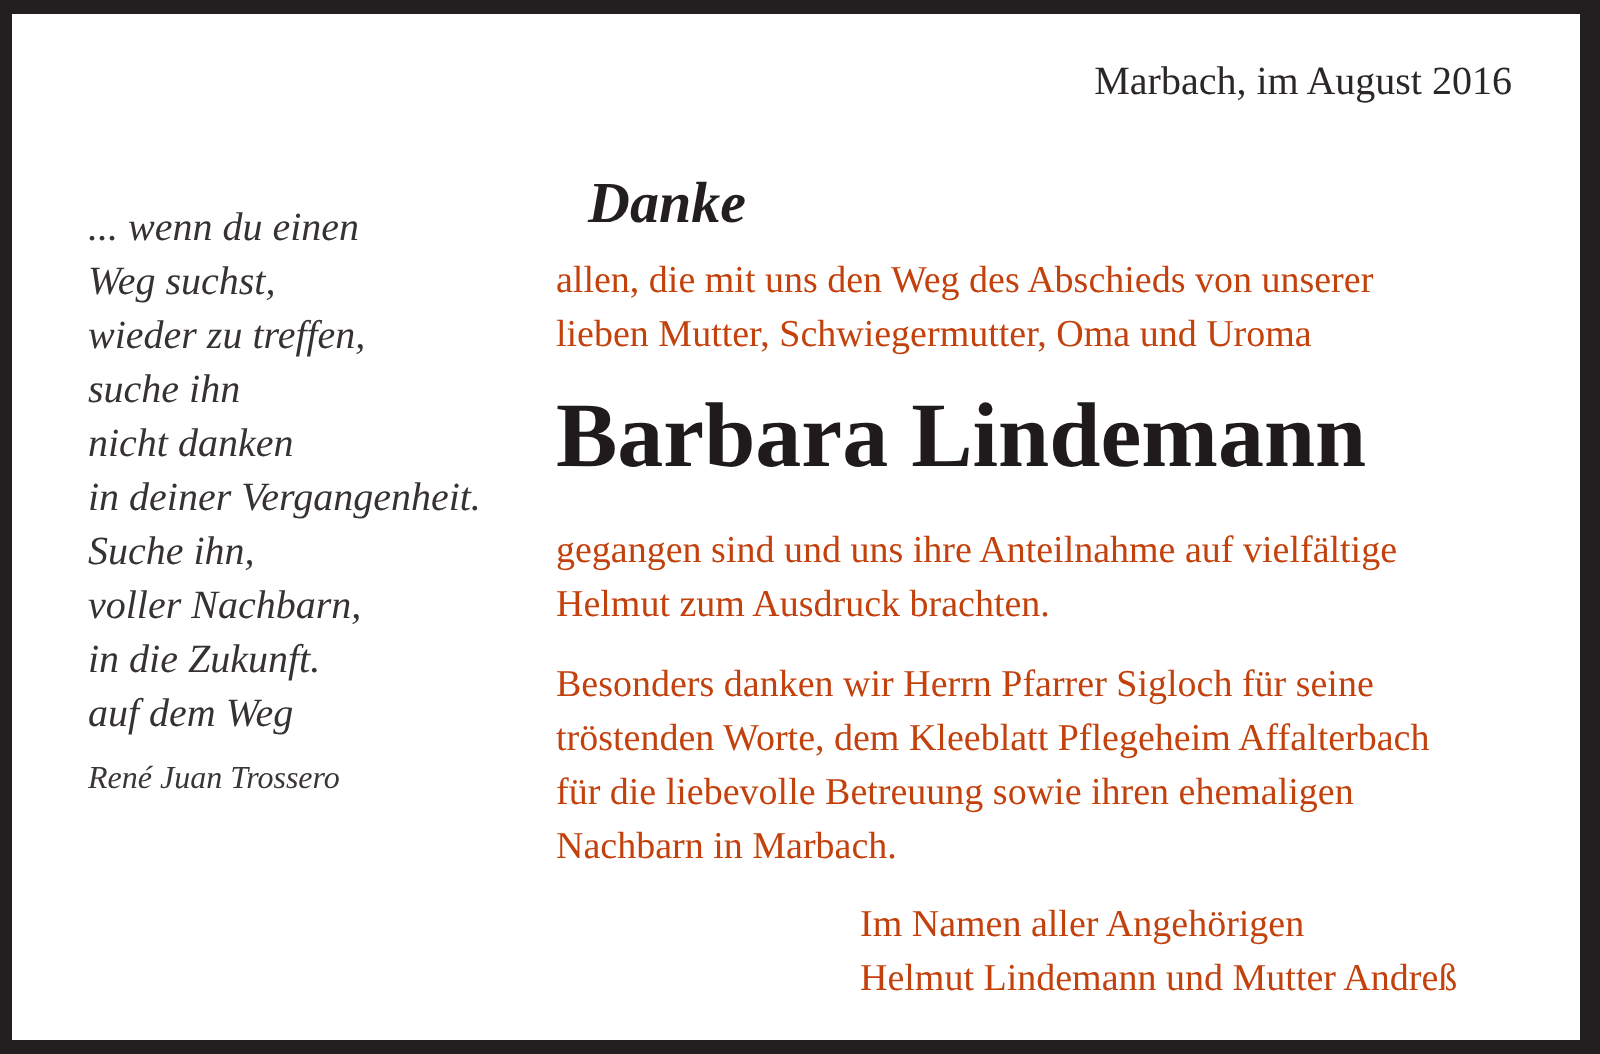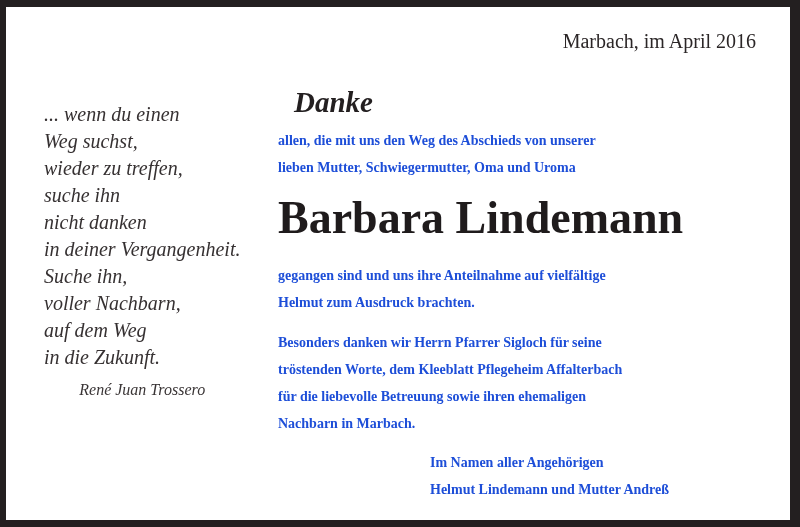--- a/index.html
+++ b/index.html
@@ -41,40 +41,38 @@
     font-size: 20px;
     line-height: 27px;
     color: #363132;
     white-space: nowrap;
   }
   .poem-author {
     margin-top: 5px;
     font-size: 16px;
     line-height: 27px;
     color: #3a3536;
-    text-align: center;
   }
   .heading {
     position: absolute;
     left: 272px;
     top: 80px;
     font-size: 29px;
     line-height: 1.1;
     font-weight: bold;
     font-style: italic;
     color: #231f20;
     white-space: nowrap;
     margin-left: 16px;
   }
   .body-text {
-    font-size: 14px;
+    font-size: 19px;
     line-height: 27px;
-    color: #1d4ed8;
+    color: #c2410c;
     white-space: nowrap;
-    font-weight: bold;
   }
   .intro {
     position: absolute;
     left: 272px;
     top: 120px;
   }
   .deceased-name {
     position: absolute;
     left: 272px;
     top: 186px;
@@ -101,33 +99,33 @@
     left: 424px;
     top: 442px;
   }
 </style>
 </head>
 <body>
 
 <div class="page">
   <div class="sheet">
 
-    <div class="dateline">Marbach, im April 2016</div>
+    <div class="dateline">Marbach, im August 2016</div>
 
     <div class="poem">
       <div>... wenn du einen</div>
       <div>Weg suchst,</div>
       <div>wieder zu treffen,</div>
       <div>suche ihn</div>
       <div>nicht danken</div>
       <div>in deiner Vergangenheit.</div>
       <div>Suche ihn,</div>
       <div>voller Nachbarn,</div>
+      <div>in die Zukunft.</div>
       <div>auf dem Weg</div>
-      <div>in die Zukunft.</div>
       <div class="poem-author">René Juan Trossero</div>
     </div>
 
     <div class="heading">Danke</div>
 
     <div class="intro body-text">
       <div>allen, die mit uns den Weg des Abschieds von unserer</div>
       <div>lieben Mutter, Schwiegermutter, Oma und Uroma</div>
     </div>
 

